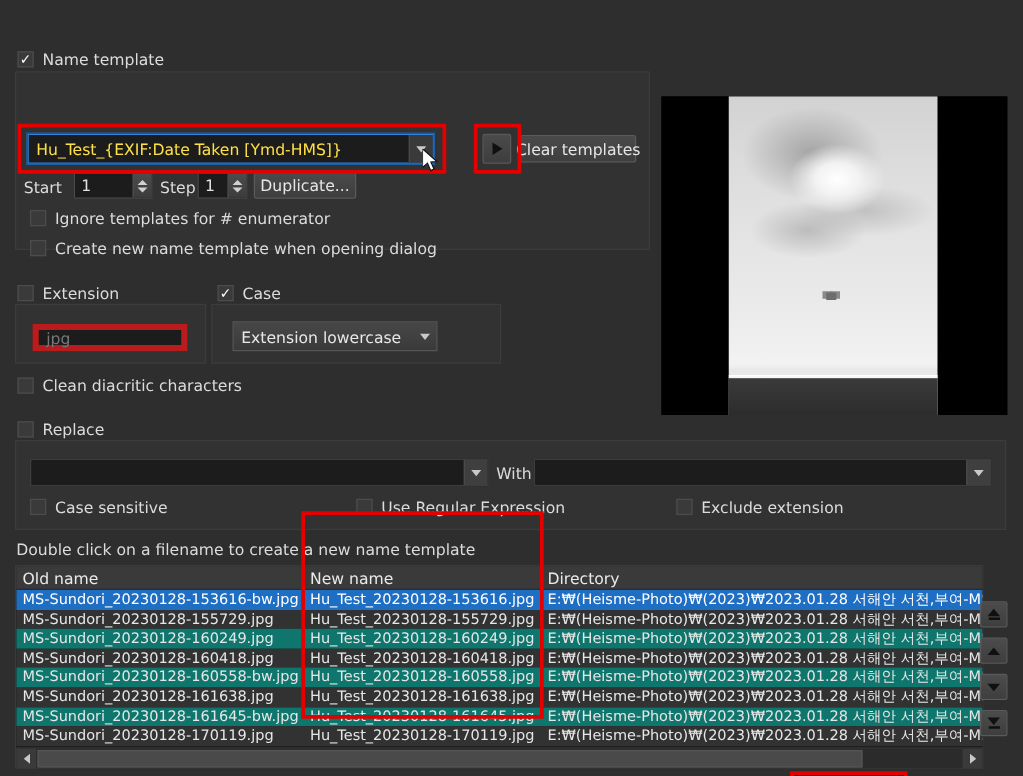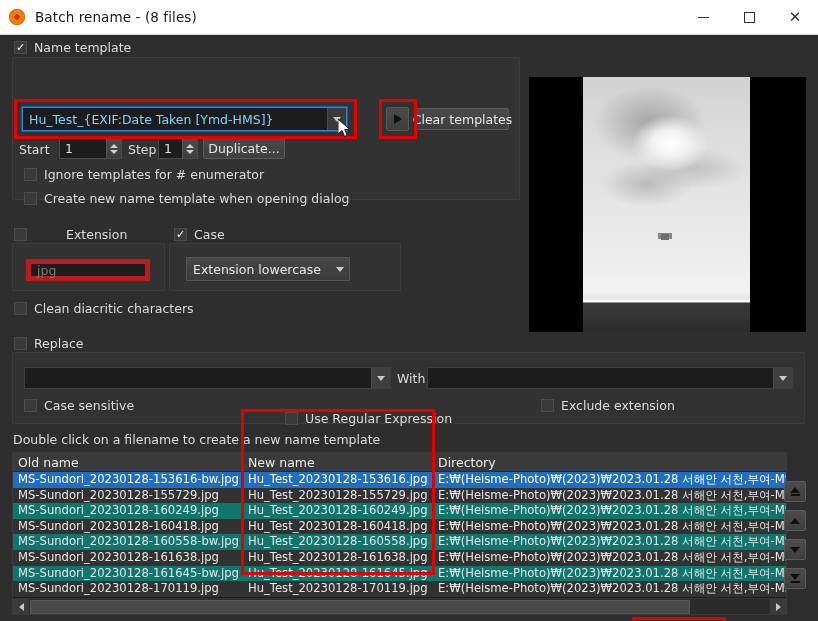--- a/index.html
+++ b/index.html
@@ -97,21 +97,21 @@
   .lbl-nametemplate { position: absolute; left: 14px; top: 5px; }
 
   .combo {
     position: relative;
     background: #1c1c1c;
     border: 1px solid #5d5d5d;
     height: 24px;
     display: flex; align-items: center;
   }
   .combo .txt {
-    color: #7dd3fc; font-size: 12.5px;
+    color: #fde047; font-size: 12.5px;
     padding-left: 6px; white-space: nowrap; overflow: hidden;
     flex: 1 1 auto;
   }
   .combo .arrow {
     width: 19px; height: 100%;
     background: #3a3a3a;
     border-left: 1px solid #4a4a4a;
     display: flex; align-items: center; justify-content: center;
     flex: 0 0 auto;
   }
@@ -178,21 +178,21 @@
     gap: 2px;
     flex: 0 0 auto;
   }
   .tri-up { width:0;height:0;border-left:4px solid transparent;border-right:4px solid transparent;border-bottom:4px solid #d0d0d0; }
   .tri-dn { width:0;height:0;border-left:4px solid transparent;border-right:4px solid transparent;border-top:4px solid #d0d0d0; }
 
   #chk-ignore { position: absolute; left: 24px; top: 132px; }
   #chk-createnew { position: absolute; left: 24px; top: 156px; }
 
   
-  #lbl-ext  { position: absolute; left: 14px; top: 192px; gap: 32px; }
+  #lbl-ext  { position: absolute; left: 14px; top: 192px; }
   #grp-ext  { left: 12px; top: 208px; width: 153px; height: 48px; }
   #ext-input {
     position: absolute; left: 26px; top: 224px; width: 124px; height: 22px;
     background: #1c1c1c; border: 5px solid #b91c1c;
     color: #787878; font-size: 12.5px;
     display: flex; align-items: center; padding-left: 6px;
   }
   #lbl-case { position: absolute; left: 174px; top: 192px; }
   #grp-case { left: 169px; top: 208px; width: 232px; height: 48px; }
   #case-combo {
@@ -215,21 +215,21 @@
   }
   #repl-from .arrow { background: #3f3f3f; border-left: 1px solid #4a4a4a; }
   #lbl-with { position: absolute; left: 397px; top: 336px; }
   #repl-to {
     position: absolute; left: 427px; top: 332px; width: 366px; height: 22px;
     background: #1c1c1c; border: 1px solid #3d3d3d;
   }
   #repl-to .arrow { background: #3f3f3f; border-left: 1px solid #4a4a4a; }
 
   #chk-casesens { position: absolute; left: 24px; top: 363px; }
-  #chk-regex    { position: absolute; left: 285px; top: 376px; }
+  #chk-regex    { position: absolute; left: 285px; top: 363px; }
   #chk-exclext  { position: absolute; left: 541px; top: 363px; }
 
   
   #hint { position: absolute; left: 13px; top: 397px; color: #dcdcdc; font-size: 12.5px; }
 
   #list-wrap {
     position: absolute; left: 12px; top: 417px;
     width: 775px; height: 163px;
     background: #1e1e1e;
     border: 1px solid #3a3a3a;
@@ -333,37 +333,20 @@
     width: 8px; height: 6px;
     background: #6d6d6d;
     box-shadow: -3px -1px 0 0 #8a8a8a, 3px -1px 0 0 #8a8a8a;
   }
 </style>
 </head>
 <body>
 
 <div class="app">
 
-  <div class="titlebar">
-    <div class="title-icon">
-      <div class="sun"></div>
-    </div>
-    <div class="title-text">Batch rename - (8 files)</div>
-    <div class="win-controls">
-      <div class="win-btn">
-          <span class="mini"></span>
-        </div>
-      <div class="win-btn">
-          <span class="maxi"></span>
-        </div>
-      <div class="win-btn">
-          <span class="clos">✕</span>
-        </div>
-    </div>
-  </div>
 
   <div class="body-area">
 
     <div class="group" id="grp-name"></div>
 
     <div class="chk on lbl-nametemplate">
       <span class="box">
           <span class="tick">✓</span>
         </span>
       <span>Name template</span>

